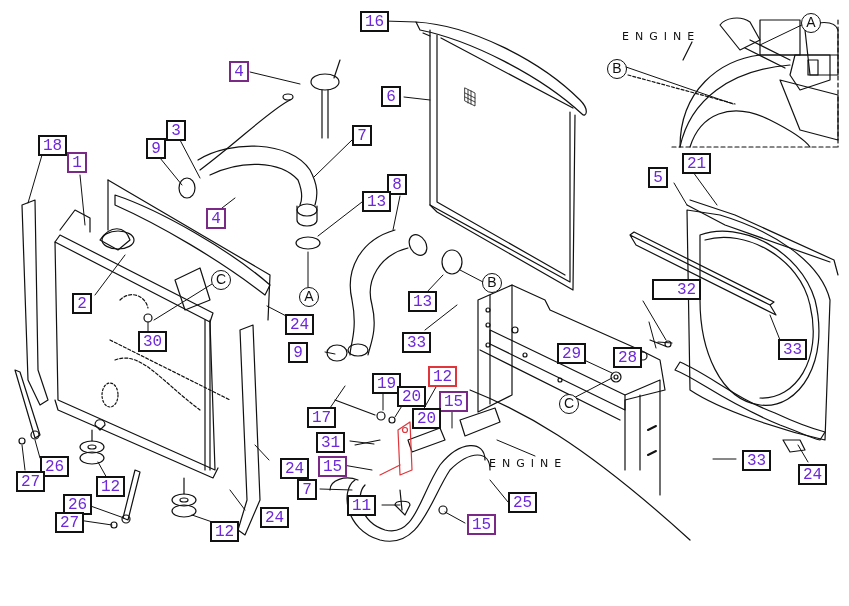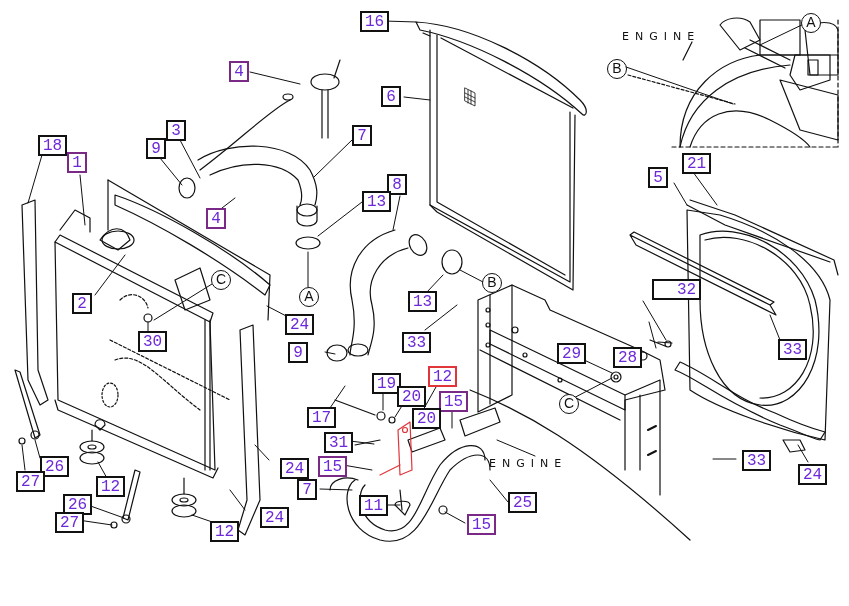--- a/index.html
+++ b/index.html
@@ -252,24 +252,24 @@
 <div class="callout" style="left:285px;top:314px;">24</div>
 <div class="callout" style="left:288px;top:342px;">9</div>
 <div class="callout" style="left:402px;top:332px;">33</div>
 <div class="callout" style="left:138px;top:331px;">30</div>
 <div class="callout hl-red" style="left:428px;top:366px;">12</div>
 <div class="callout" style="left:372px;top:373px;">19</div>
 <div class="callout" style="left:397px;top:386px;">20</div>
 <div class="callout hl-purple" style="left:439px;top:391px;">15</div>
 <div class="callout" style="left:307px;top:407px;">17</div>
 <div class="callout" style="left:412px;top:408px;">20</div>
-<div class="callout" style="left:324px;top:432px;">31</div>
+<div class="callout" style="left:316px;top:432px;">31</div>
 <div class="callout hl-purple" style="left:318px;top:456px;">15</div>
 <div class="callout" style="left:297px;top:479px;">7</div>
-<div class="callout" style="left:359px;top:495px;">11</div>
+<div class="callout" style="left:347px;top:495px;">11</div>
 <div class="callout" style="left:508px;top:492px;">25</div>
 <div class="callout hl-purple" style="left:467px;top:514px;">15</div>
 <div class="callout" style="left:280px;top:458px;">24</div>
 <div class="callout" style="left:260px;top:507px;">24</div>
 <div class="callout" style="left:96px;top:476px;">12</div>
 <div class="callout" style="left:210px;top:521px;">12</div>
 <div class="callout" style="left:40px;top:456px;">26</div>
 <div class="callout" style="left:16px;top:471px;">27</div>
 <div class="callout" style="left:63px;top:494px;">26</div>
 <div class="callout" style="left:55px;top:512px;">27</div>

